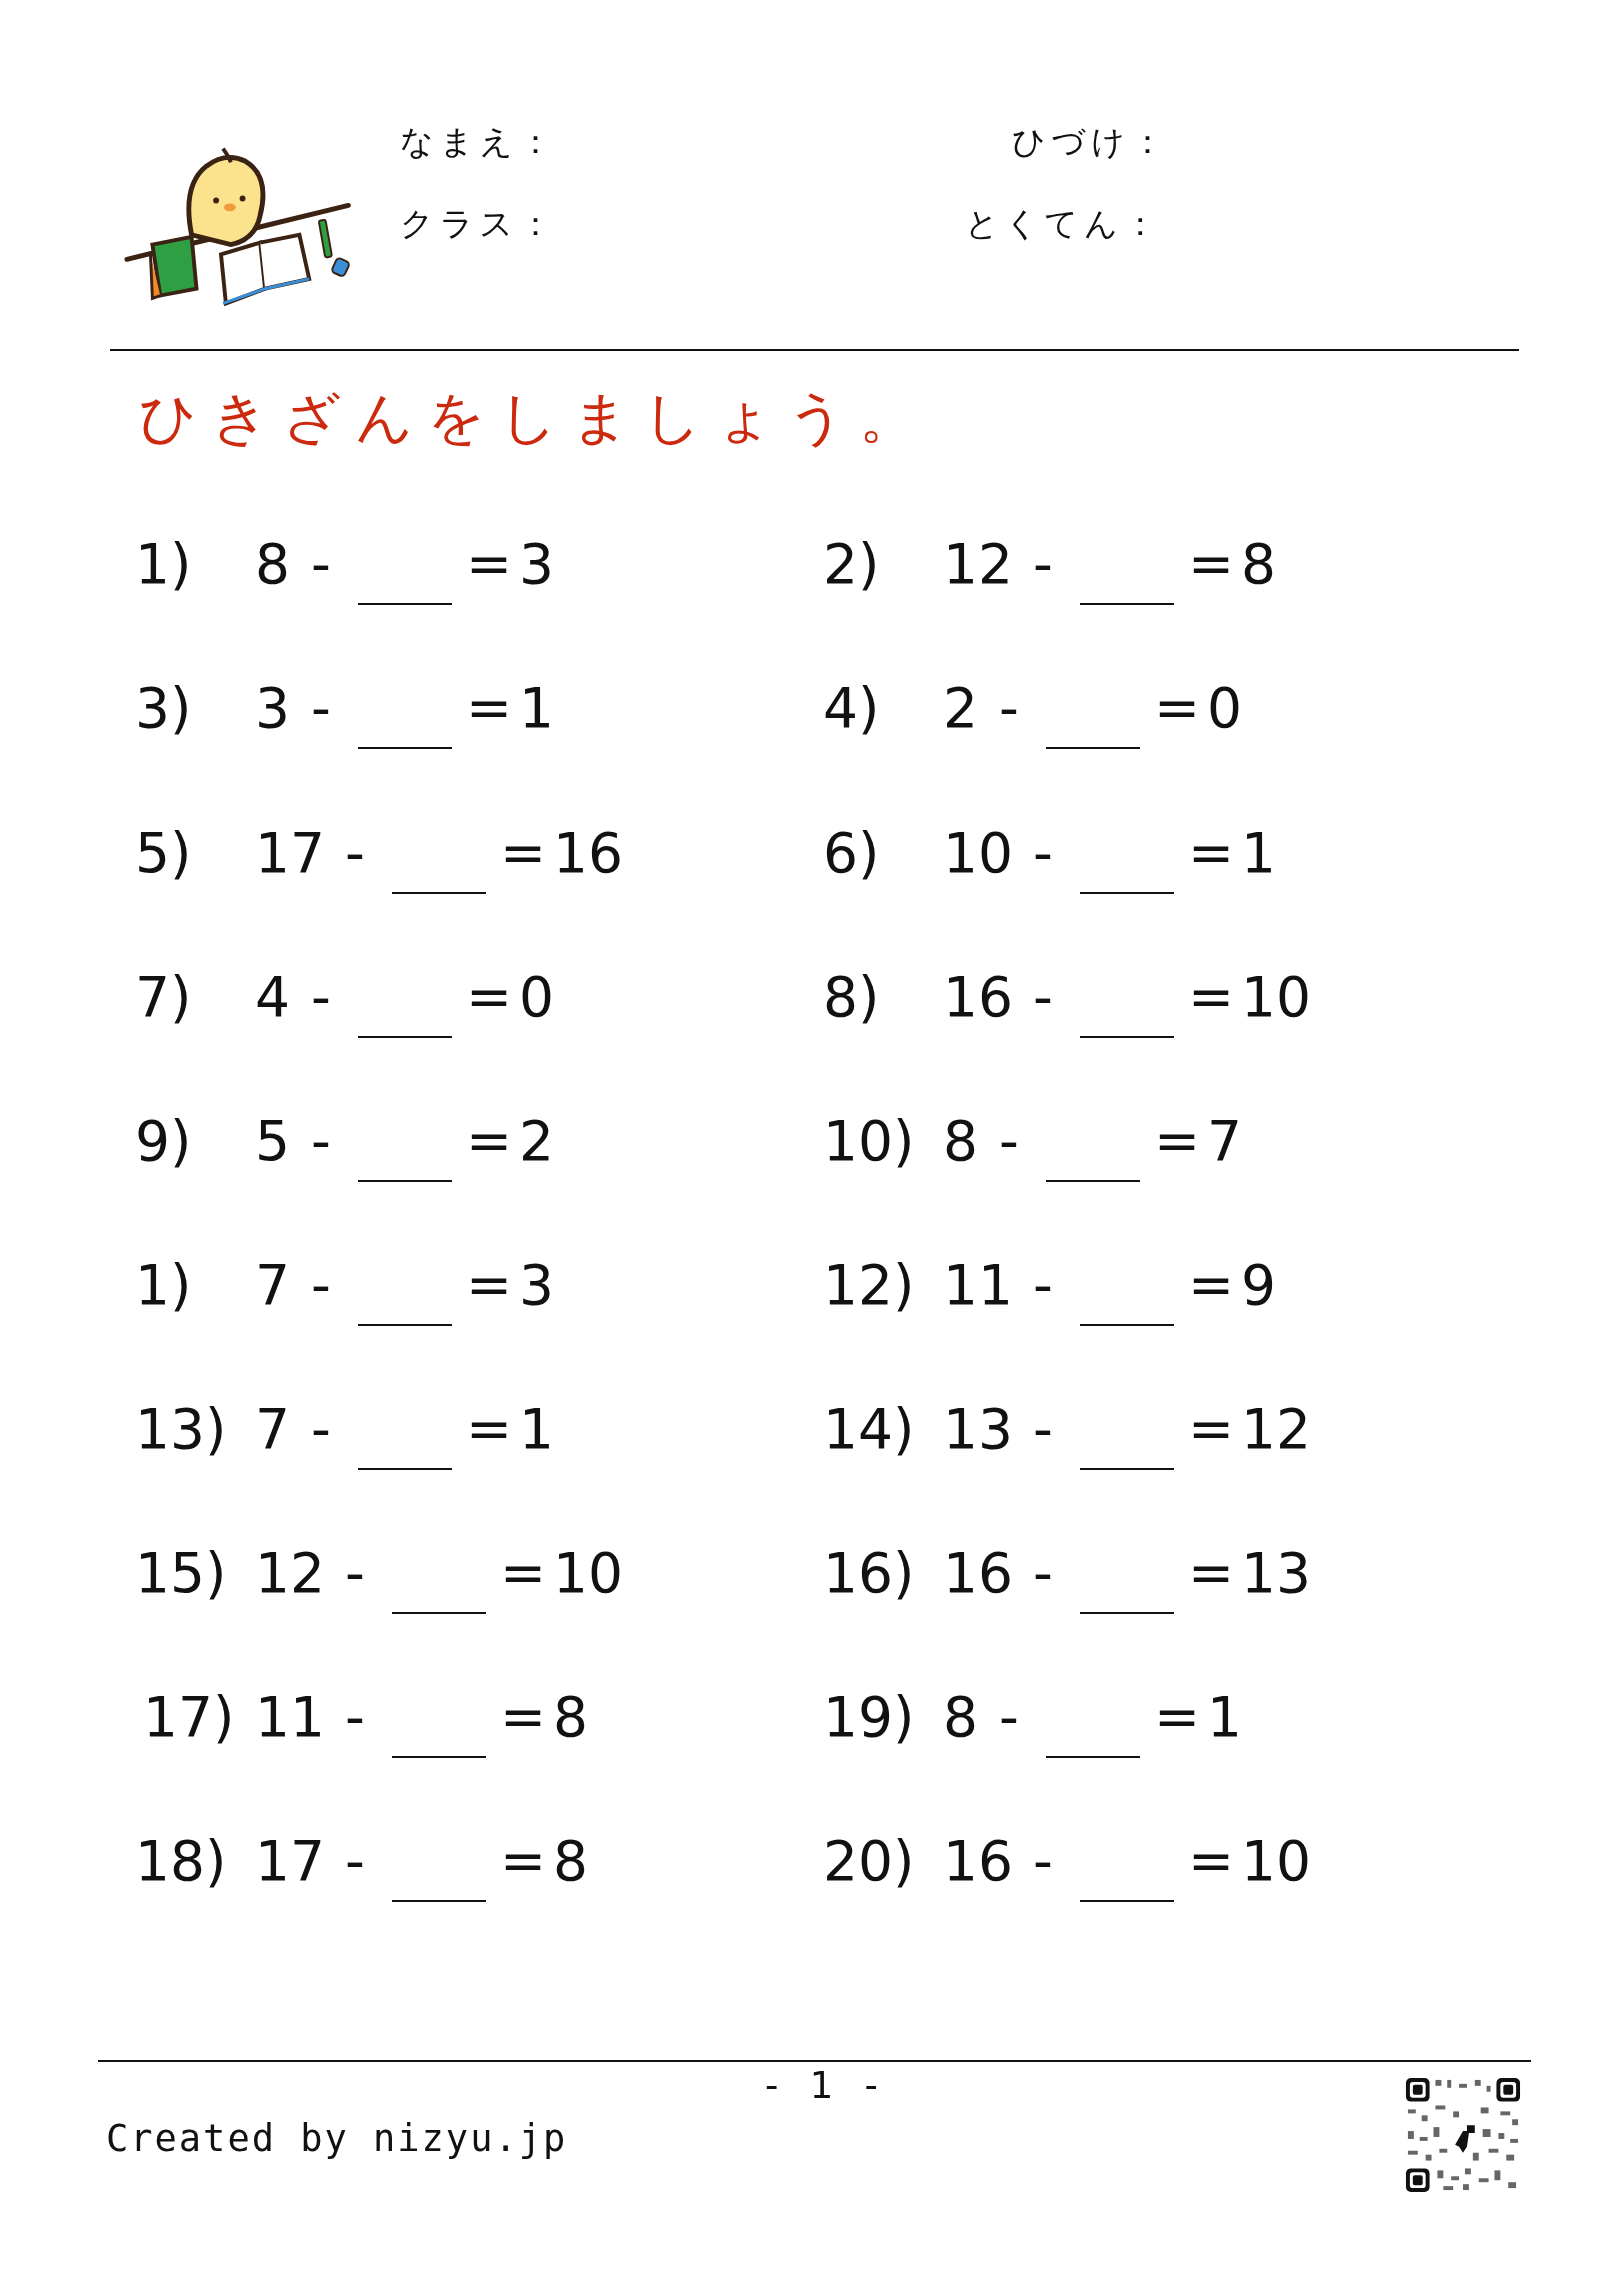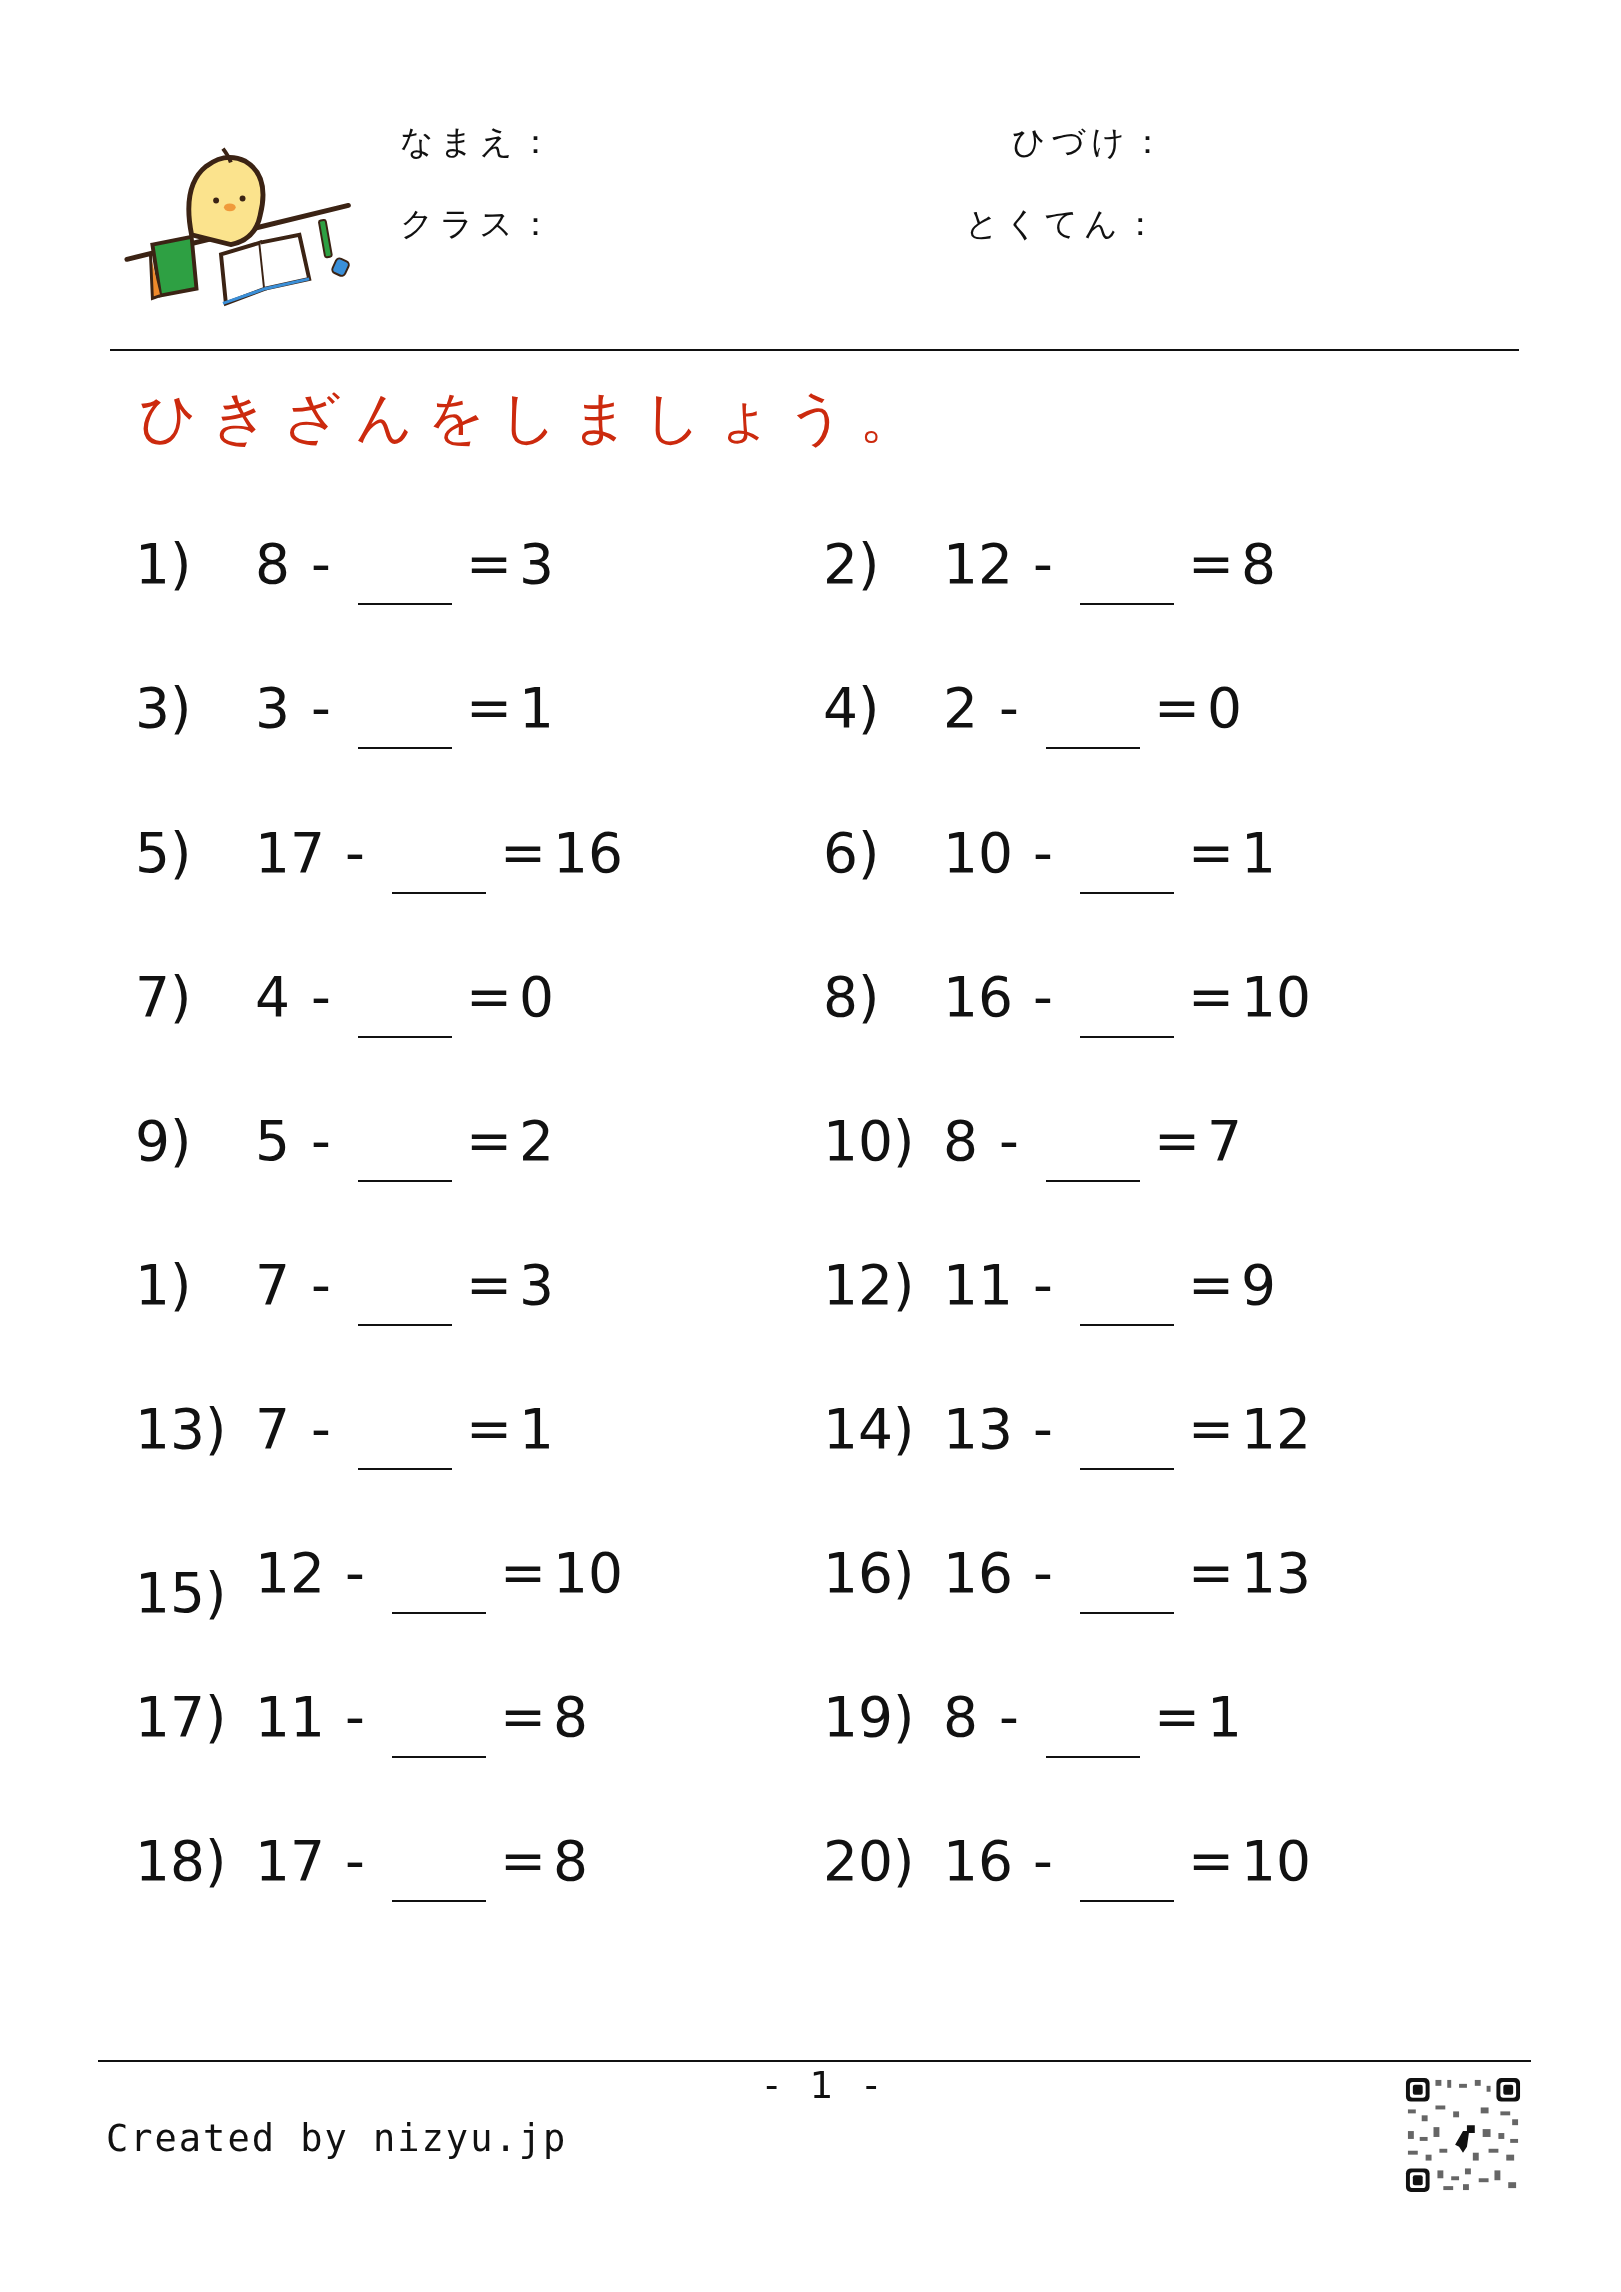--- a/index.html
+++ b/index.html
@@ -151,37 +151,37 @@
     </div>
     <div class="prob" style="left: 823px; top: 1390px;">
       <span class="abs" style="left:0;">14)</span>
       <span class="abs" style="left:120px;">13</span>
       <span class="abs" style="left:210px;">-</span>
       <span class="blank" style="left:257px;top:78px;width:94px;"></span>
       <span class="abs" style="left:365px;">=</span>
       <span class="abs" style="left:418px;">12</span>
     </div>
     <div class="prob" style="left: 135px; top: 1534px;">
-      <span class="abs" style="left:0;margin-top:20px;">15)</span>
+      <span class="abs" style="left:0;">15)</span>
       <span class="abs" style="left:120px;">12</span>
       <span class="abs" style="left:210px;">-</span>
       <span class="blank" style="left:257px;top:78px;width:94px;"></span>
       <span class="abs" style="left:365px;">=</span>
       <span class="abs" style="left:418px;">10</span>
     </div>
     <div class="prob" style="left: 823px; top: 1534px;">
       <span class="abs" style="left:0;">16)</span>
       <span class="abs" style="left:120px;">16</span>
       <span class="abs" style="left:210px;">-</span>
       <span class="blank" style="left:257px;top:78px;width:94px;"></span>
       <span class="abs" style="left:365px;">=</span>
       <span class="abs" style="left:418px;">13</span>
     </div>
     <div class="prob" style="left: 135px; top: 1678px;">
-      <span class="abs" style="left:0;">17)</span>
+      <span class="abs" style="left:8px;">17)</span>
       <span class="abs" style="left:120px;">11</span>
       <span class="abs" style="left:210px;">-</span>
       <span class="blank" style="left:257px;top:78px;width:94px;"></span>
       <span class="abs" style="left:365px;">=</span>
       <span class="abs" style="left:418px;">8</span>
     </div>
     <div class="prob" style="left: 823px; top: 1678px;">
       <span class="abs" style="left:0;">19)</span>
       <span class="abs" style="left:120px;">8</span>
       <span class="abs" style="left:176px;">-</span>

